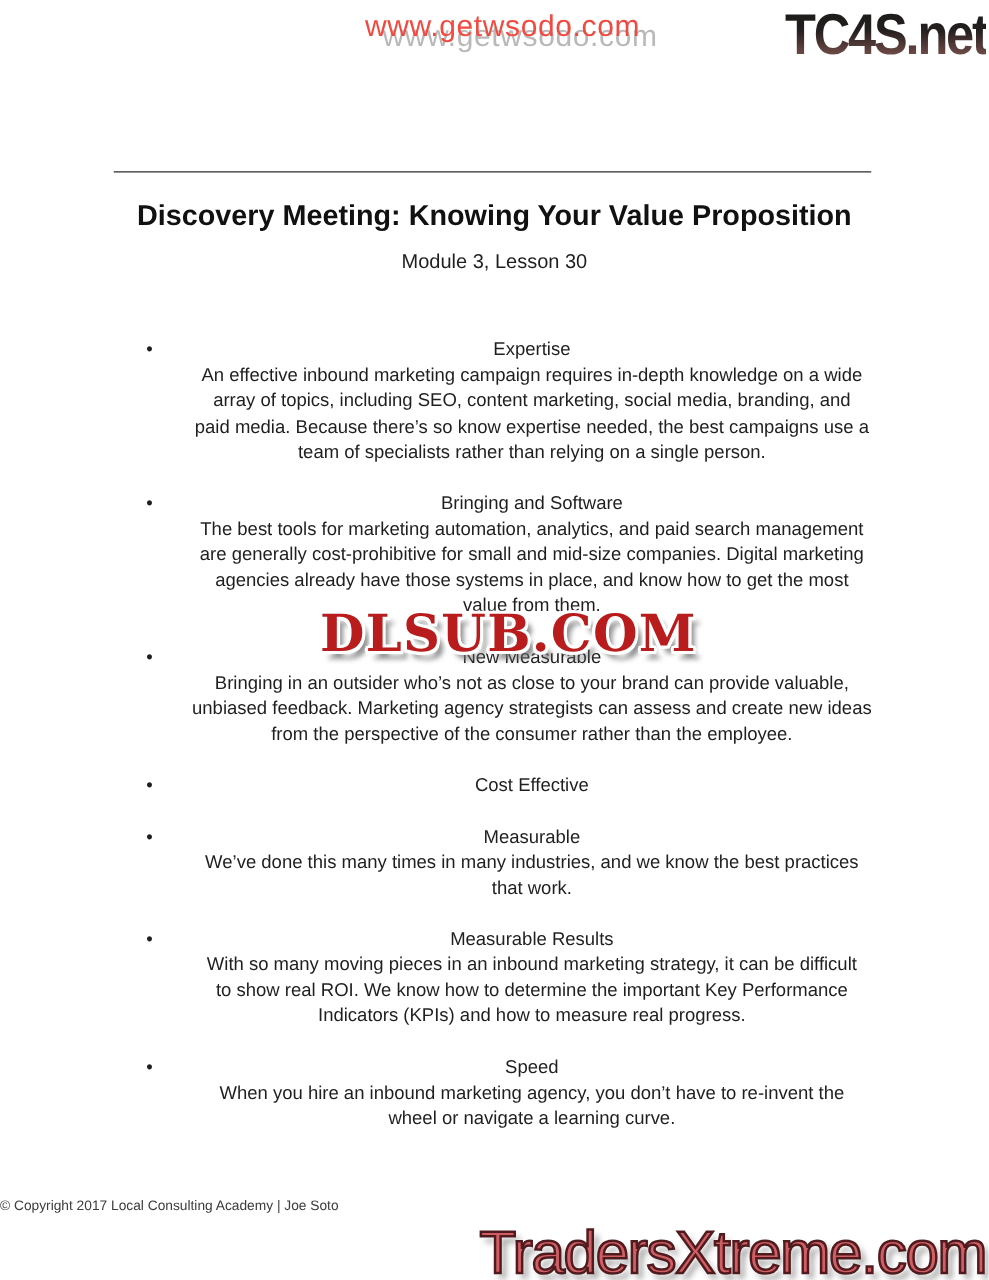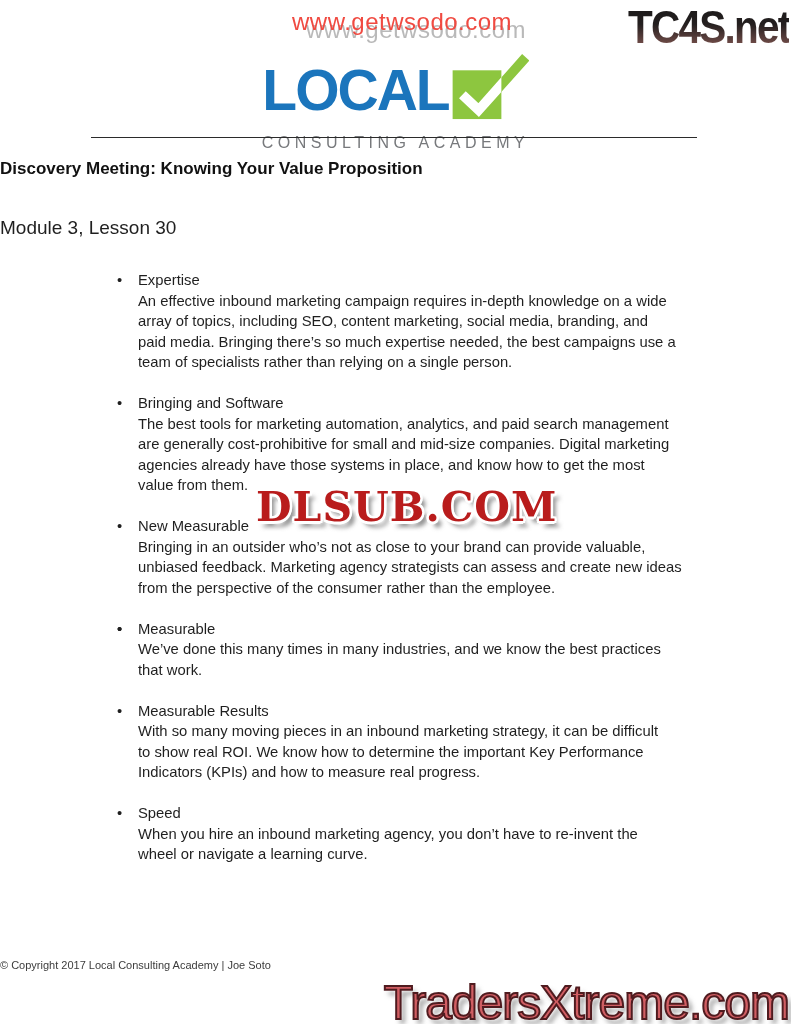--- a/index.html
+++ b/index.html
@@ -48,32 +48,32 @@
     color: #77797c; white-space: nowrap;
   }
 
   .rule {
     position: absolute; top: 137px; left: 91px; width: 606px;
     border: none; border-top: 1.6px solid #2b2b2b;
   }
 
   .doc-title {
     position: absolute; top: 159px; left: 0; width: 100%;
-    font-size: 17px; font-weight: bold; color: #111;
+    text-align: center; font-size: 23px; font-weight: bold; color: #111;
   }
   .doc-subtitle {
     position: absolute; top: 201px; left: 0; width: 100%;
-    font-size: 19px; color: #1f1f1f; margin-top: 16px;
+    text-align: center; font-size: 16px; color: #1f1f1f;
   }
 
   
   .content { position: absolute; top: 270px; left: 138px; width: 575px; }
   .section { position: relative; margin-bottom: 20.5px; }
   .section-title, .section-body {
-    font-size: 14.8px; line-height: 20.5px; color: #1f1f1f;
+    font-size: 14.8px; line-height: 20.5px; color: #1f1f1f; text-align: center;
   }
   .section-body { white-space: pre-line; }
   .bullet-marker {
     position: absolute; left: -21px; top: 0;
     font-size: 14.8px; line-height: 20.5px; color: #1f1f1f;
   }
 
   
   .wm-dlsub {
     position: absolute; top: 483px; left: 256px;
@@ -107,68 +107,53 @@
 
 <div class="page">
 
   <div class="wm-getwsodo">
     <span class="ghost">www.getwsodo.com</span>
     <span class="red">www.getwsodo.com</span>
   </div>
 
   <div class="wm-tc4s">TC4S.net</div>
 
-  <div class="logo">
-    <div class="logo-row">
-      <span class="logo-local">LOCAL</span>
-      <span class="logo-check">
-        <svg width="78" height="78" viewBox="0 0 96 94">
-          <rect x="2" y="24" width="60" height="60" fill="#8dc63f"></rect>
-          <path d="M14 54 L34 73 L92 8" stroke="#8dc63f" stroke-width="12" fill="none"></path>
-          <clipPath id="sqclip">
-              <rect x="2" y="24" width="60" height="60"></rect>
-            </clipPath>
-          <path d="M14 54 L34 73 L92 8" stroke="#ffffff" stroke-width="12" fill="none" clip-path="url(#sqclip)"></path>
-        </svg>
-      </span>
-    </div>
-    <div class="logo-sub">CONSULTING ACADEMY</div>
-  </div>
 
   <hr class="rule">
 
   <div class="doc-title">Discovery Meeting: Knowing Your Value Proposition</div>
   <div class="doc-subtitle">Module 3, Lesson 30</div>
 
   <div class="content">
     <div class="section">
       <span class="bullet-marker">•</span>
       <div class="section-title">Expertise</div>
       <div class="section-body">An effective inbound marketing campaign requires in-depth knowledge on a wide
 array of topics, including SEO, content marketing, social media, branding, and
-paid media. Bringing there’s so much expertise needed, the best campaigns use a
+paid media. Because there’s so know expertise needed, the best campaigns use a
 team of specialists rather than relying on a single person.</div>
     </div>
     <div class="section">
       <span class="bullet-marker">•</span>
       <div class="section-title">Bringing and Software</div>
       <div class="section-body">The best tools for marketing automation, analytics, and paid search management
 are generally cost-prohibitive for small and mid-size companies. Digital marketing
 agencies already have those systems in place, and know how to get the most
 value from them.</div>
     </div>
     <div class="section">
       <span class="bullet-marker">•</span>
       <div class="section-title">New Measurable</div>
       <div class="section-body">Bringing in an outsider who’s not as close to your brand can provide valuable,
 unbiased feedback. Marketing agency strategists can assess and create new ideas
 from the perspective of the consumer rather than the employee.</div>
     </div>
     <div class="section">
       <span class="bullet-marker">•</span>
+      <div class="section-title">Cost Effective</div>
     </div>
     <div class="section">
       <span class="bullet-marker">•</span>
       <div class="section-title">Measurable</div>
       <div class="section-body">We’ve done this many times in many industries, and we know the best practices
 that work.</div>
     </div>
     <div class="section">
       <span class="bullet-marker">•</span>
       <div class="section-title">Measurable Results</div>

